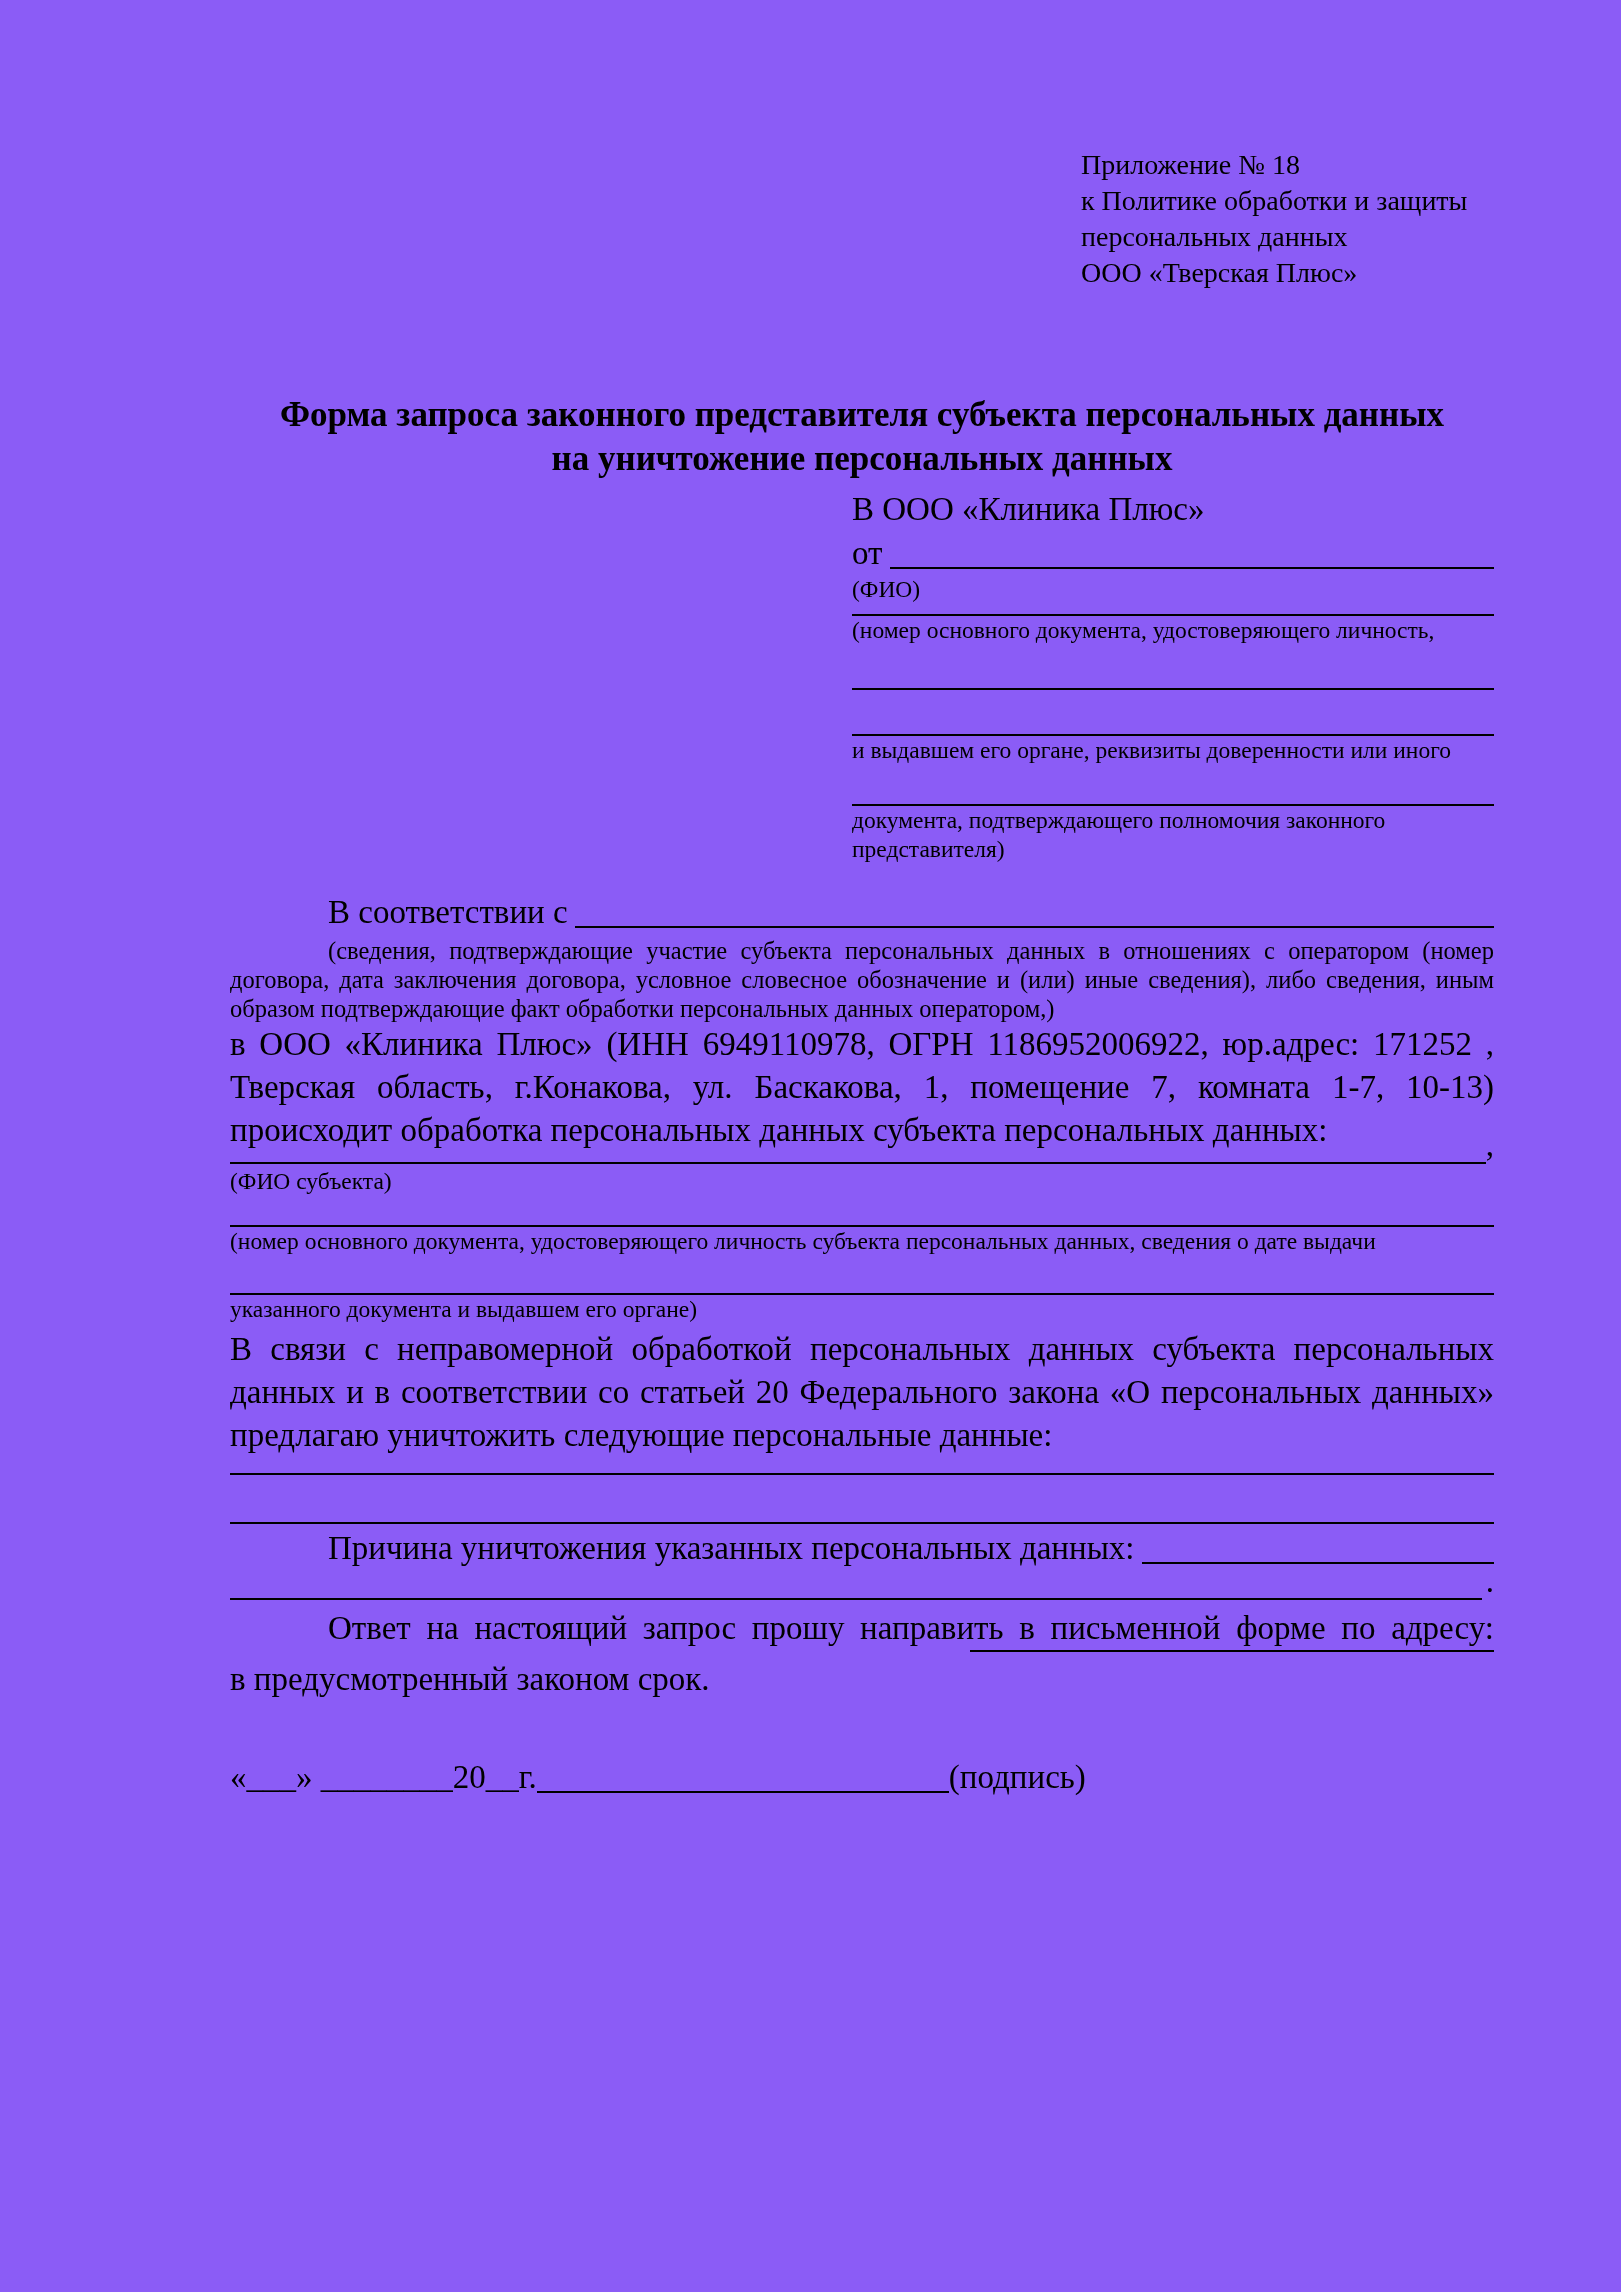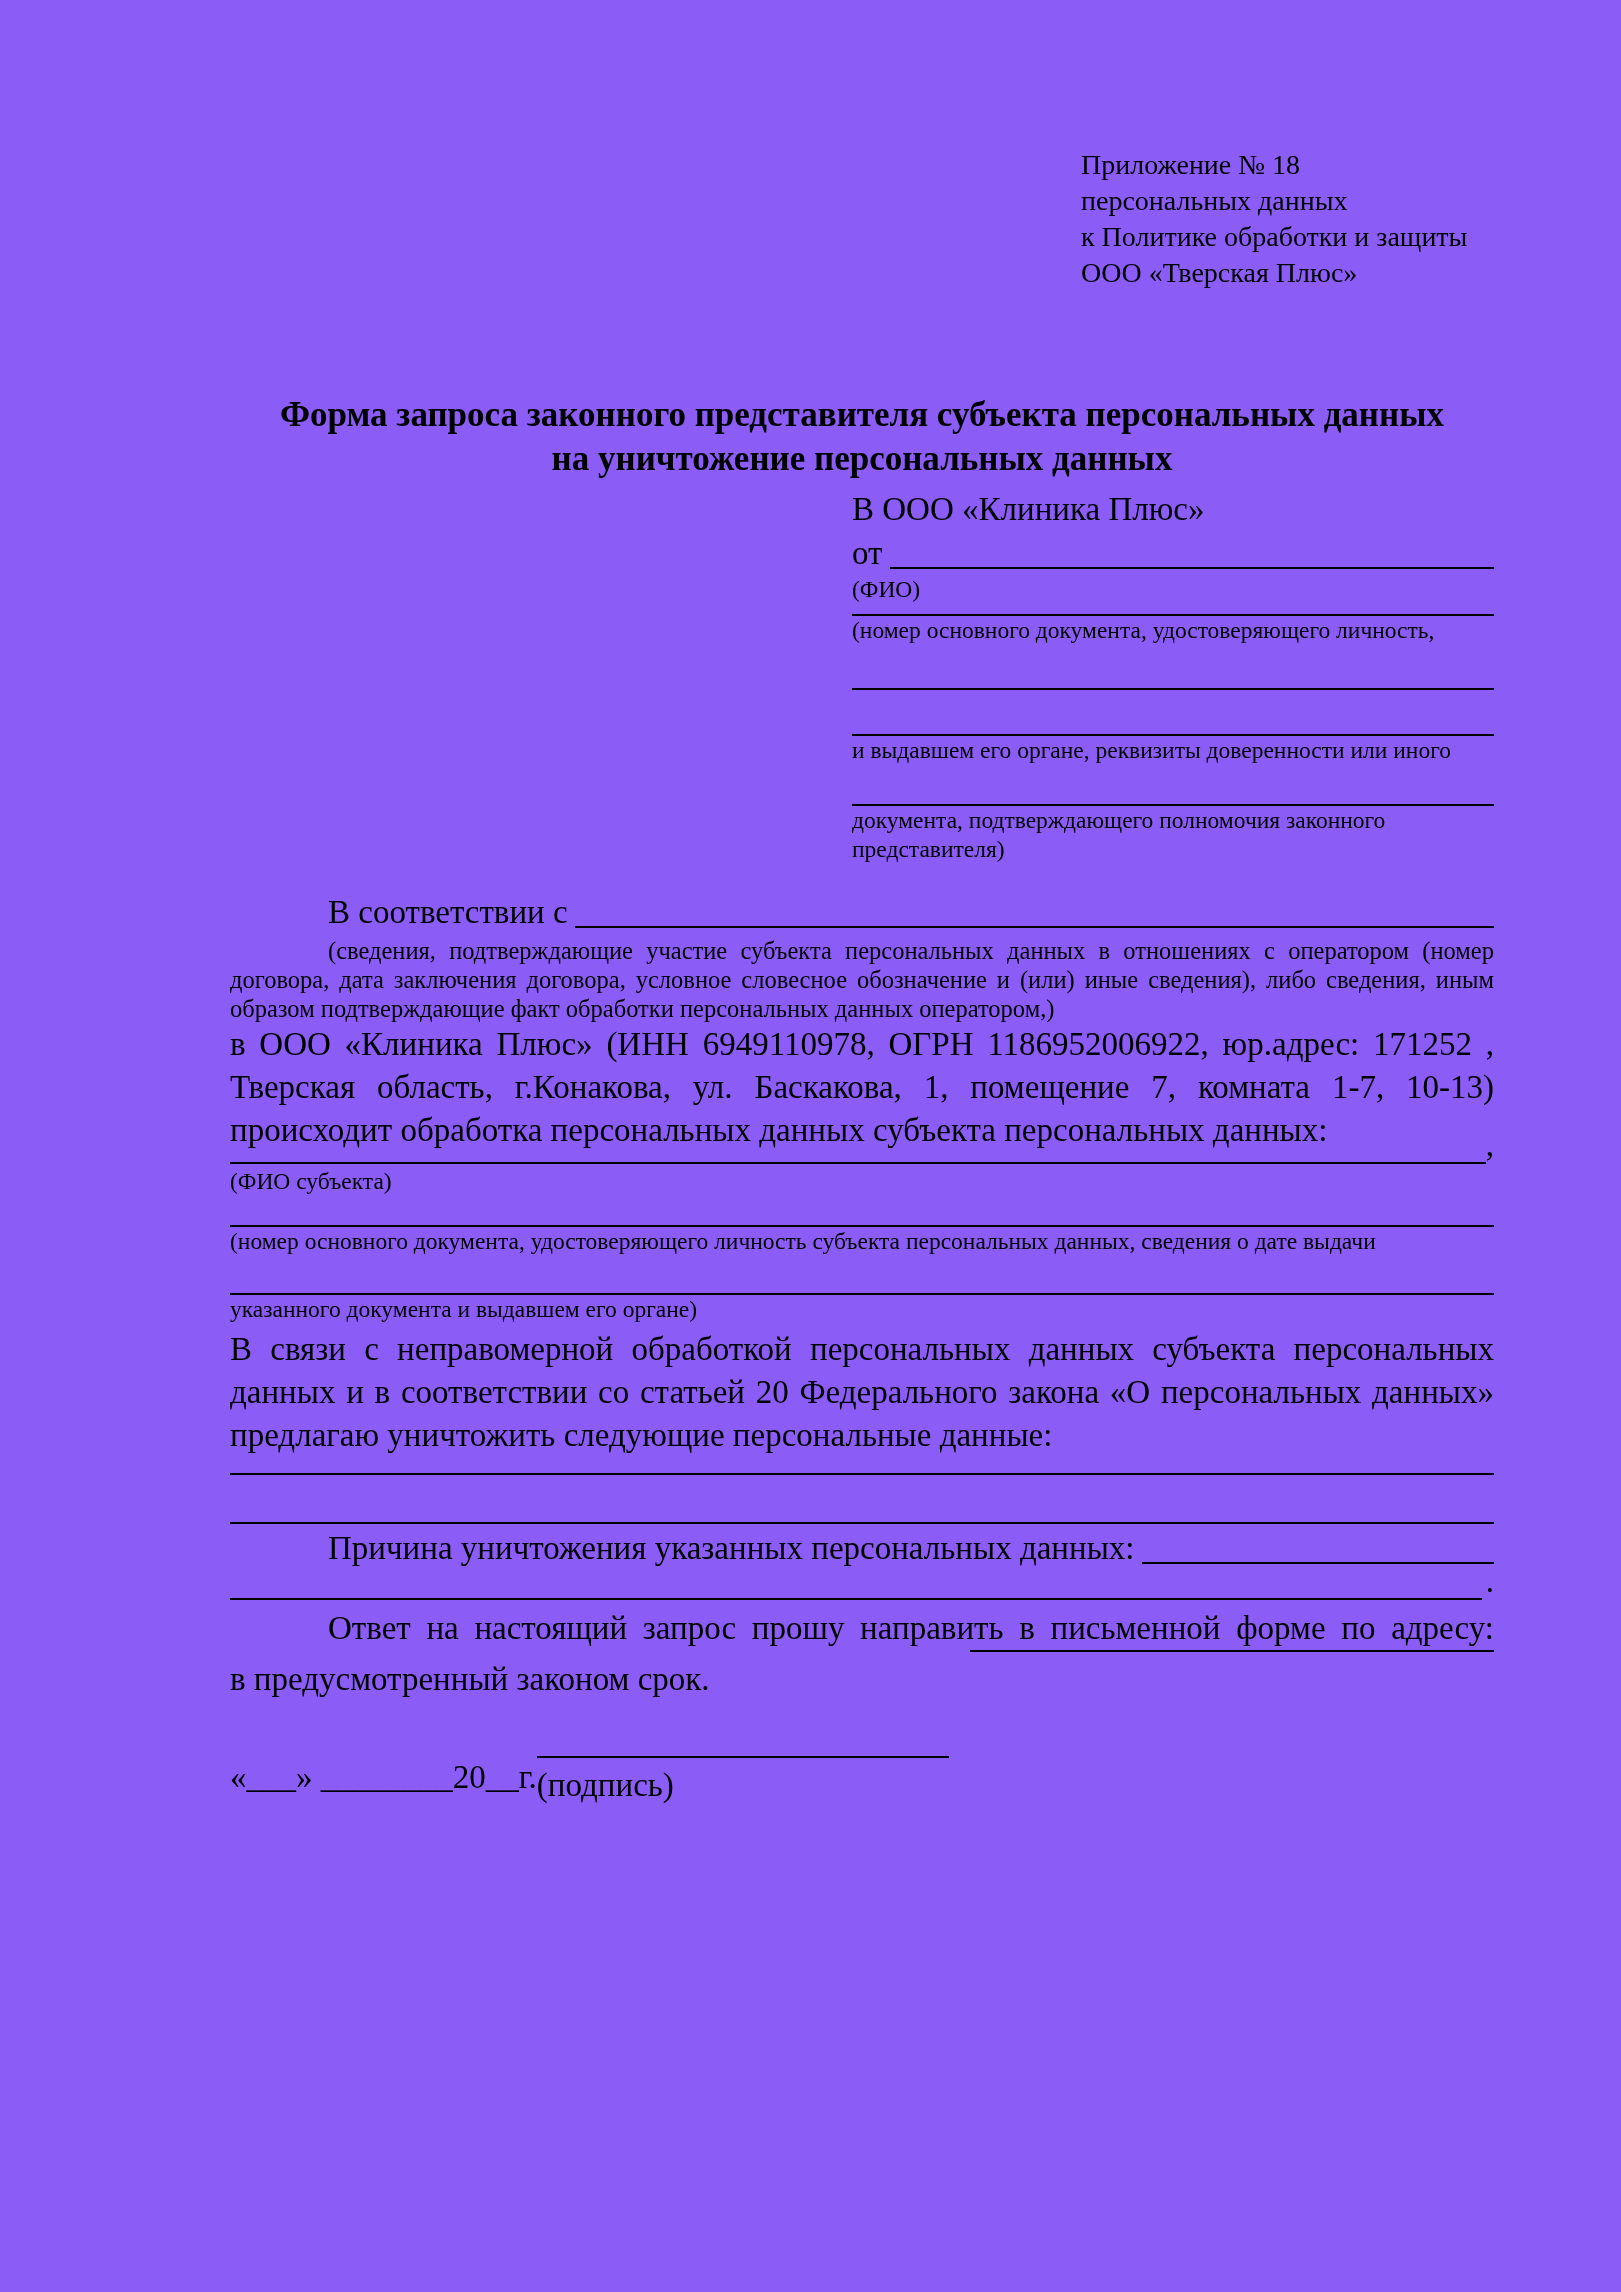--- a/index.html
+++ b/index.html
@@ -41,33 +41,33 @@
   .u1 { margin-top:29px; } .u2 { margin-top:37px; }
   .destroy { margin-top:3.9px; }
   .u3 { margin-top:15.7px; } .u4 { margin-top:47px; }
   .reason-row { display:flex; margin-top:2.9px; padding-left:98px; line-height:43px; }
   .period-row { display:flex; height:33px; align-items:flex-end; font-size:33px; }
   .period-row .fill { margin-left:0; margin-bottom:2.9px; margin-right:3.9px; }
   .reply { margin-top:3.9px; text-align:justify; text-align-last:justify; text-indent:98px; }
   .reply-row { display:flex; line-height:43px;flex-direction:column; }
   .reply-row .fillw { width:524px; border-bottom:2.9px solid #000; align-self:flex-end; margin-bottom:5.9px; }
   .footer-row { display:flex; justify-content:flex-start; margin-top:55px; line-height:43px; font-size:33px; }
-  .sig { display:flex;flex-direction:column; }
+  .sig { display:flex; }
   .sig .fillw { width:412px; border-bottom:2.9px solid #000; align-self:flex-end; margin-bottom:5.9px; }
 </style>
 </head>
 <body>
 
 <div class="page">
   <div class="content">
 
     <div class="header-note">
       <div>Приложение № 18</div>
+      <div>к Политике обработки и защиты</div>
       <div>персональных данных</div>
-      <div>к Политике обработки и защиты</div>
       <div>ООО «Тверская Плюс»</div>
     </div>
 
     <div class="title">
       <div>Форма запроса законного представителя субъекта персональных данных</div>
       <div>на уничтожение персональных данных</div>
     </div>
 
     <div class="addr">
       <div>В ООО «Клиника Плюс»</div>

